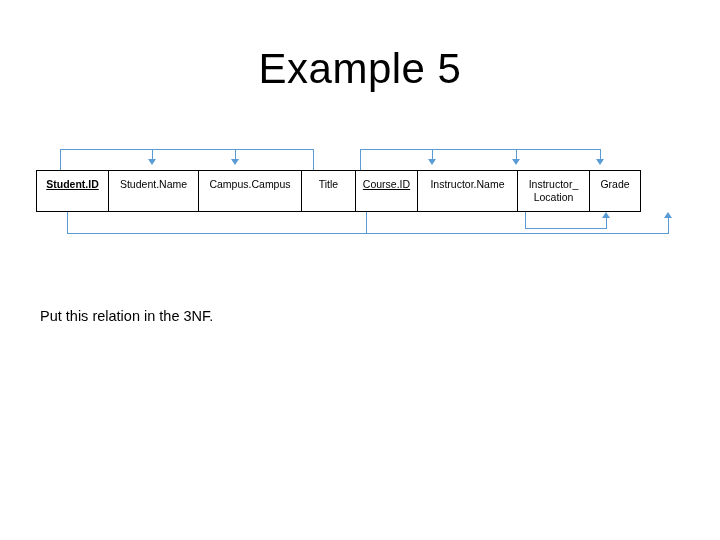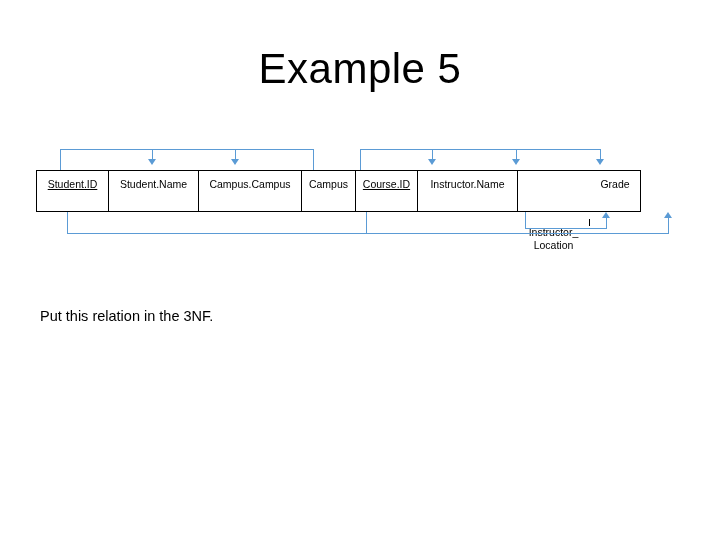--- a/index.html
+++ b/index.html
@@ -116,27 +116,27 @@
   <div class="ln v" style="left:432px; top:149px; height:11px;"></div>
   <div class="arrow-down" style="left:428px; top:159px;"></div>
 
   <div class="ln v" style="left:516px; top:149px; height:11px;"></div>
   <div class="arrow-down" style="left:512px; top:159px;"></div>
 
   <div class="ln v" style="left:600px; top:149px; height:11px;"></div>
   <div class="arrow-down" style="left:596px; top:159px;"></div>
 
   <div class="relation">
-    <div class="cell key" style="width:72px;"><span>Student.ID</span></div>
+    <div class="cell key" style="width:72px;font-weight:bold;"><span>Student.ID</span></div>
     <div class="cell" style="width:90px;text-align:right;"><span>Student.Name</span></div>
     <div class="cell" style="width:103px;"><span>Campus.Campus</span></div>
-    <div class="cell" style="width:54px;"><span>Campus</span></div>
+    <div class="cell" style="width:54px;"><span>Title</span></div>
     <div class="cell key" style="width:62px;"><span>Course.ID</span></div>
     <div class="cell" style="width:100px;"><span>Instructor.Name</span></div>
-    <div class="cell" style="width:72px;margin-top:48px;"><span>Instructor_
+    <div class="cell" style="width:72px;"><span>Instructor_
 Location</span></div>
     <div class="cell" style="width:50px;"><span>Grade</span></div>
   </div>
 
   <div class="ln v" style="left:67px; top:212px; height:22px;"></div>
   <div class="ln h" style="left:67px; top:233px; width:300px;"></div>
   <div class="ln v" style="left:366px; top:212px; height:22px;"></div>
 
   <div class="ln h" style="left:366px; top:233px; width:303px;"></div>
   <div class="ln v" style="left:668px; top:218px; height:16px;"></div>

